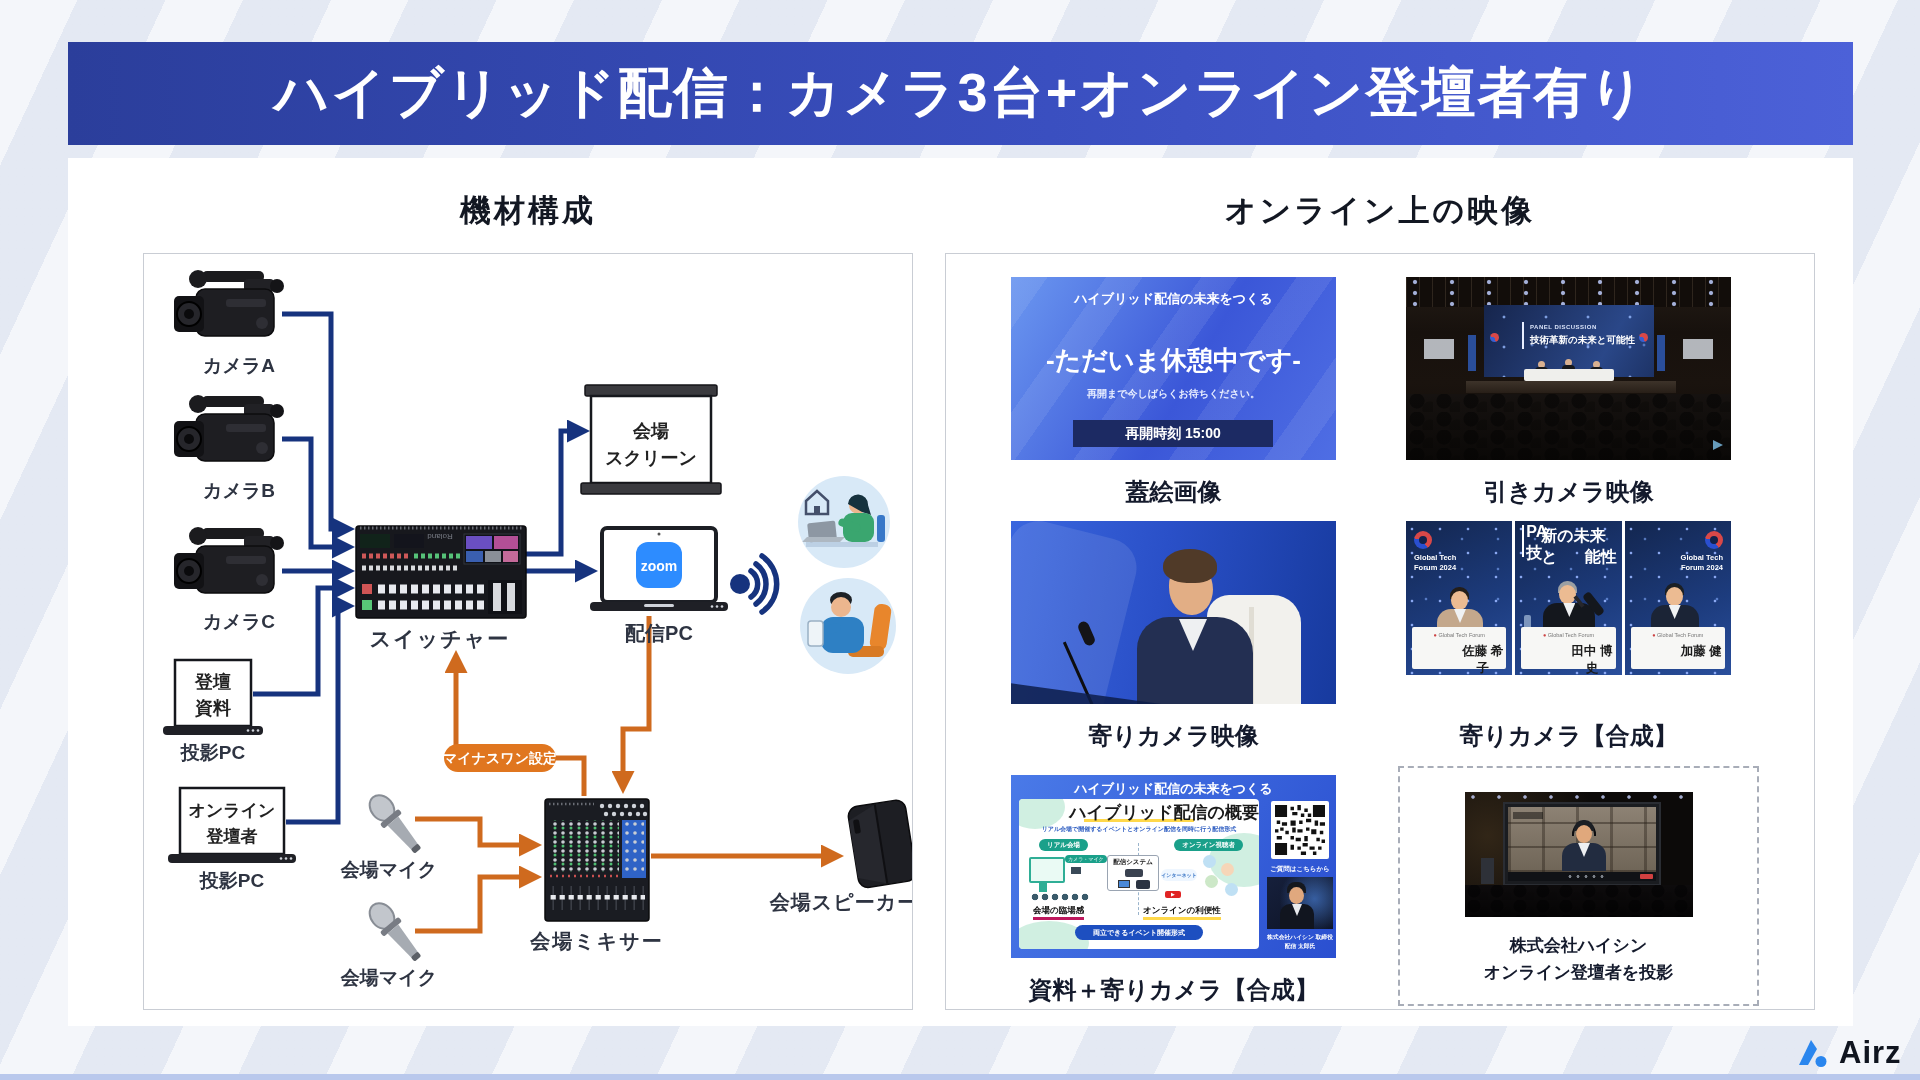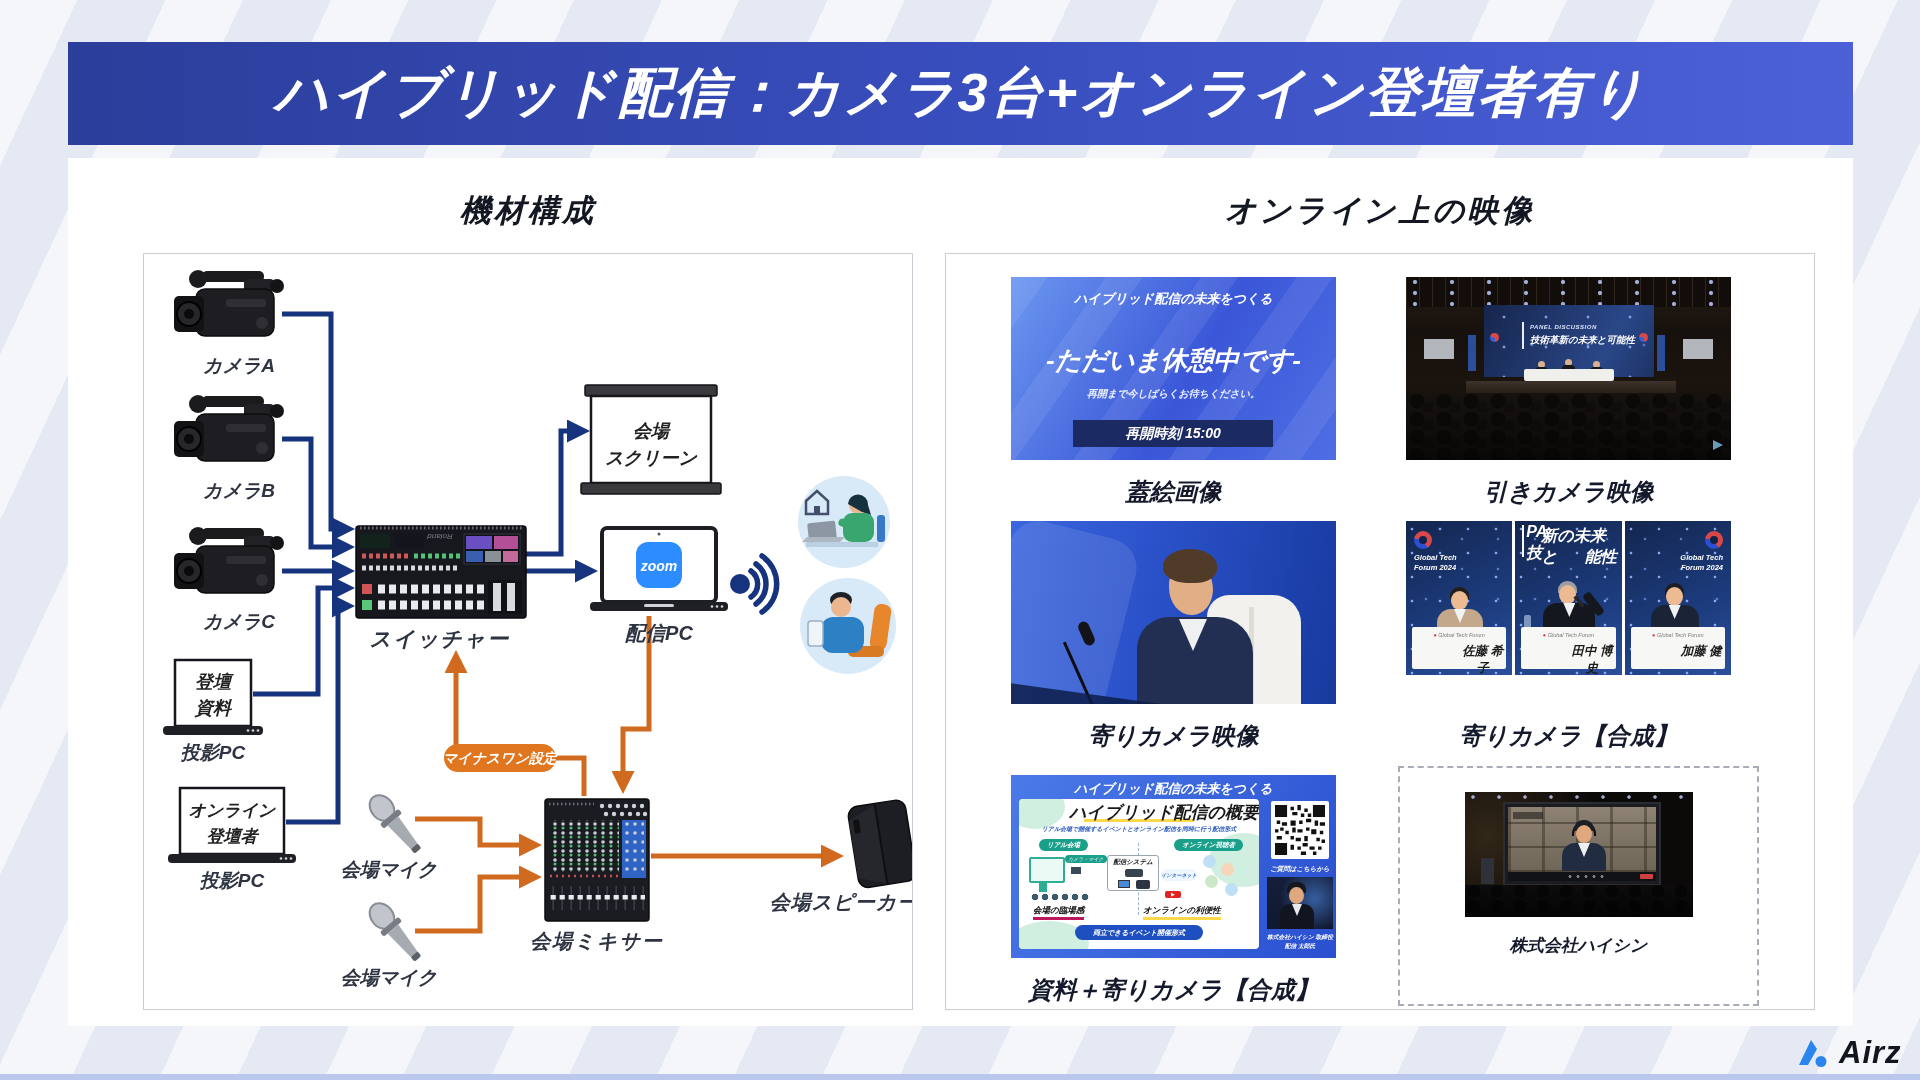--- a/index.html
+++ b/index.html
@@ -2,21 +2,21 @@
 <html><head>
 <meta charset="utf-8">
 <style>
   * { margin:0; padding:0; box-sizing:border-box; }
   html,body { width:1920px; height:1080px; overflow:hidden; }
   body { font-family:"Liberation Sans","DejaVu Sans",sans-serif; }
   .page { position:relative; width:1920px; height:1080px;
     background-color:#e9edf5;
     background-image:repeating-linear-gradient(115deg, rgba(255,255,255,.5) 0 70px, rgba(223,229,241,.5) 70px 150px);
   }
-  .abs { position:absolute;font-style:italic; }
+  .abs { position:absolute; }
   .title-bar { left:68px; top:42px; width:1785px; height:103px;
     background:linear-gradient(90deg,#2b3e9b 0%,#3a4fc0 55%,#4c61d8 100%);
     display:flex; align-items:center; justify-content:center; }
   .title-bar h1 { color:#fff; font-size:54px; font-weight:bold; letter-spacing:2px; }
   .card { left:68px; top:158px; width:1785px; height:868px; background:#fff; }
   .sec-heading { top:190px; height:46px; text-align:center; font-size:31px; font-weight:bold;
     color:#121722; letter-spacing:3px; }
   .panel { top:253px; height:757px; background:#fff; border:1px solid #c9cdd4; }
   .bottom-strip { left:0; top:1074px; width:1920px; height:6px; background:#b9c8ec; }
 
@@ -633,20 +633,21 @@
           <div class="bar">
             <div class="dots"></div>
             <div class="leave"></div>
           </div>
         </div>
         <div class="lect"></div>
         <div class="aud"></div>
       </div>
       <div class="proj-cap">
         <div>株式会社ハイシン</div>
+        <div>オンライン登壇者を投影</div>
       </div>
     </div>
   </div>
 
   <div class="abs bottom-strip"></div>
 
   <div class="abs brand">
     <svg width="34" height="31" viewBox="0 0 34 31">
       <path d="M3,27 L15,2 L21,11 L12,27 Z" fill="#2a86ee"></path>
       <circle cx="25" cy="23.5" r="5.5" fill="#2a86ee"></circle>

